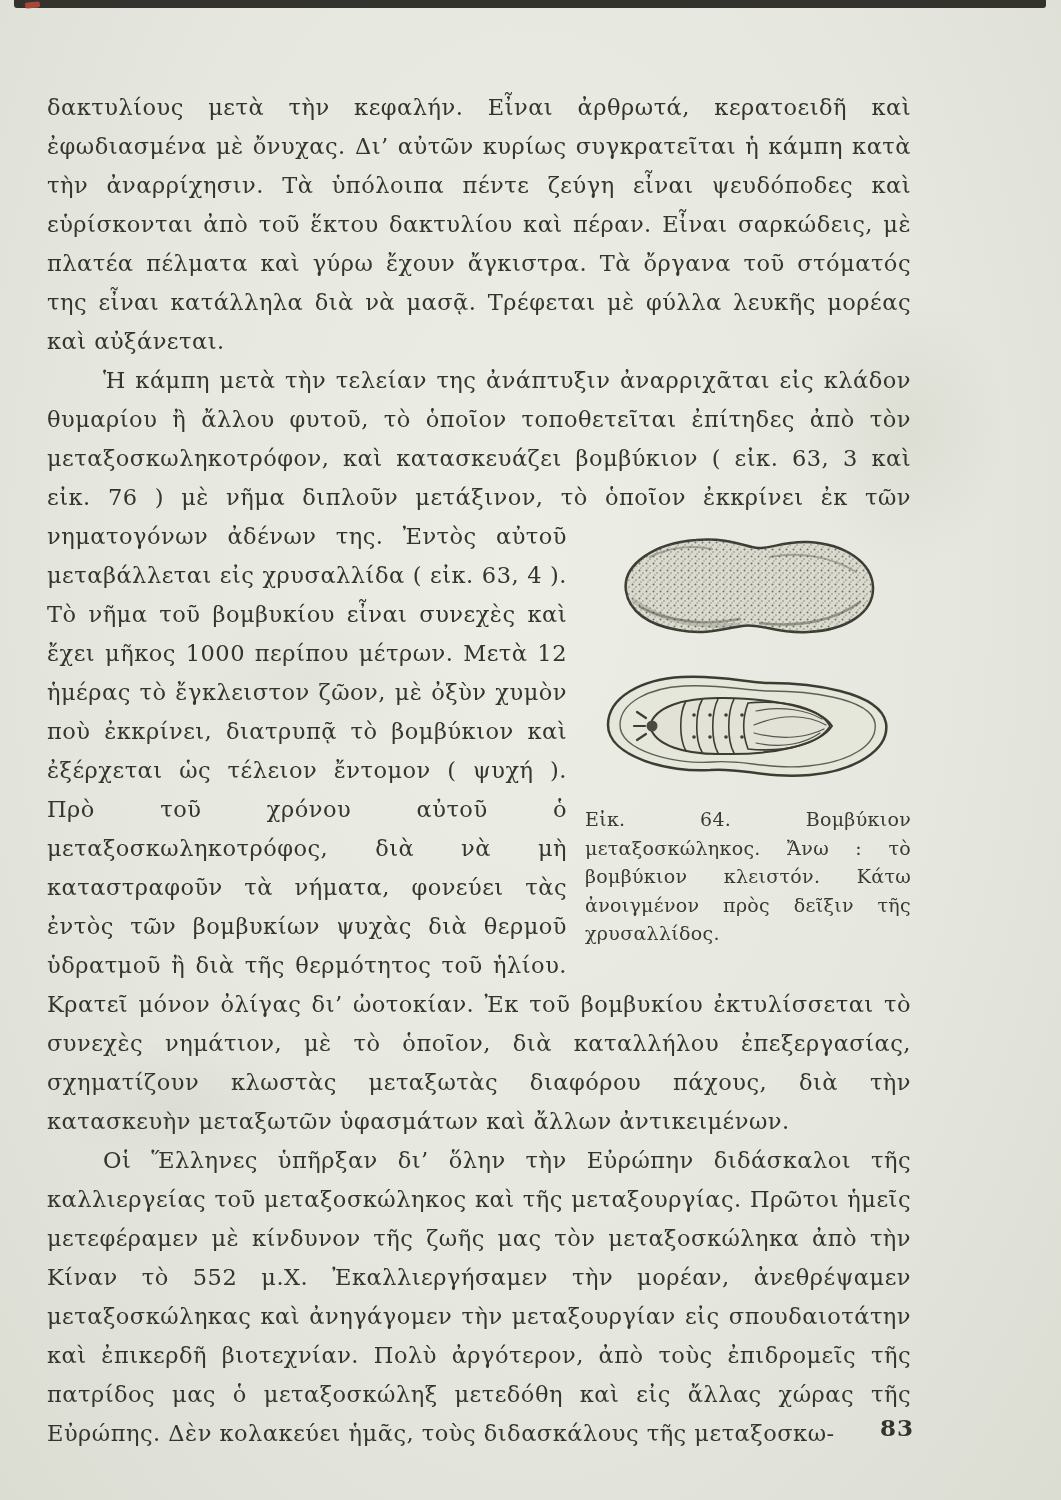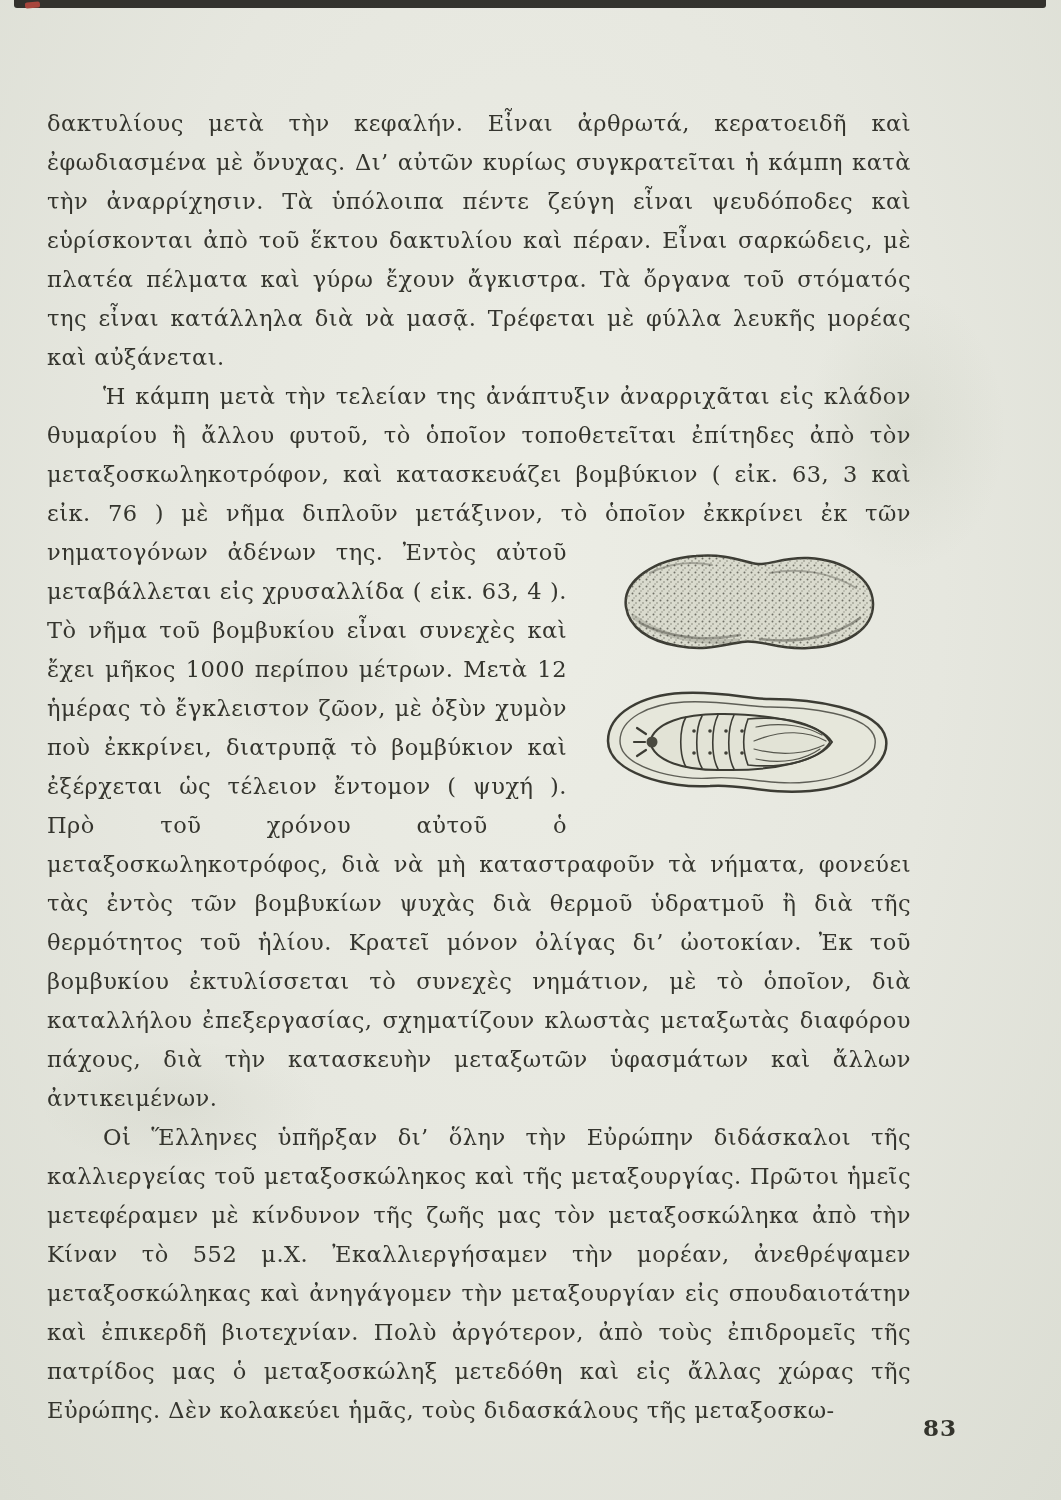--- a/index.html
+++ b/index.html
@@ -21,39 +21,39 @@
     background: #a8463c; border-radius: 2px; transform: rotate(-6deg);
   }
   .smudge { position: absolute; border-radius: 50%; pointer-events: none; }
   .smudge.s1 { top: 290px; right: 55px; width: 200px; height: 280px;
     background: radial-gradient(closest-side, rgba(128,140,108,.10), rgba(128,140,108,0)); }
   .smudge.s2 { top: 1040px; left: 40px; width: 280px; height: 130px;
     background: radial-gradient(closest-side, rgba(120,126,100,.08), rgba(120,126,100,0)); }
   .smudge.s3 { top: 600px; left: 190px; width: 240px; height: 150px;
     background: radial-gradient(closest-side, rgba(120,126,100,.06), rgba(120,126,100,0)); }
   .text-block {
-    position: absolute; top: 104px; left: 47px; width: 864px;
+    position: absolute; top: 88px; left: 47px; width: 864px;
     font-size: 22.5px; line-height: 39px; color: #35352e;
     text-align: justify; letter-spacing: .5px;
   }
   .text-block p { margin: 0; }
   .text-block p.indent { text-indent: 56px; }
   .figure-float {
     display: block; float: right; width: 326px;
     margin: 4px 0 10px 18px; text-indent: 0;
   }
   .fig-img { display: block; margin: 6px auto 10px; }
   .fig-img.second { margin-top: 18px; margin-bottom: 16px; }
   .figure-caption {
     display: block; margin-top: 14px;
     font-size: 19px; line-height: 28.5px; color: #3a3a32;
     text-align: justify; letter-spacing: .3px;
   }
   .page-number {
-    position: absolute; top: 1414px; left: 923px;
+    position: absolute; top: 1414px; left: 880px;
     font-size: 23px; font-weight: 600; color: #34342d; letter-spacing: 1px;
   }
   .ink { stroke: #3c3c34; fill: none; stroke-linecap: round; }
 </style>
 </head>
 <body>
 
 <div class="page">
 
   <div class="scan-edge-top"></div>
@@ -105,20 +105,21 @@
             <circle cx="128" cy="74" r="1.8" fill="#3f3f36"></circle>
           <circle cx="144" cy="52" r="1.8" fill="#3f3f36"></circle>
             <circle cx="144" cy="74" r="1.8" fill="#3f3f36"></circle>
           <path class="ink" d="M150,40 C190,36 222,46 232,63 C222,80 190,90 150,86 C144,70 144,56 150,40 Z" stroke-width="1.6"></path>
           <path class="ink" d="M156,62 C185,50 210,52 228,62" stroke-width="1.2" opacity="0.85"></path>
           <path class="ink" d="M156,70 C185,78 210,74 226,66" stroke-width="1.2" opacity="0.85"></path>
           <path class="ink" d="M158,48 C185,42 210,48 224,56" stroke-width="1.2" opacity="0.85"></path>
           <path class="ink" d="M158,80 C185,86 208,80 222,70" stroke-width="1.2" opacity="0.85"></path>
         </svg>
 
+        <span class="figure-caption">Εἰκ. 64. Βομβύκιον μεταξοσκώληκος. Ἄνω : τὸ βομβύκιον κλειστόν. Κάτω ἀνοιγμένον πρὸς δεῖξιν τῆς χρυσαλλίδος.</span>
       </span>
       <span>τῶν νηματογόνων ἀδένων της. Ἐντὸς αὐτοῦ μεταβάλλεται εἰς χρυσαλλίδα ( εἰκ. 63, 4 ). Τὸ νῆμα τοῦ βομβυκίου εἶναι συνεχὲς καὶ ἔχει μῆκος 1000 περίπου μέτρων. Μετὰ 12 ἡμέρας τὸ ἔγκλειστον ζῶον, μὲ ὀξὺν χυμὸν ποὺ ἐκκρίνει, διατρυπᾷ τὸ βομβύκιον καὶ ἐξέρχεται ὡς τέλειον ἔντομον ( ψυχή ). Πρὸ τοῦ χρόνου αὐτοῦ ὁ μεταξοσκωληκοτρόφος, διὰ νὰ μὴ καταστραφοῦν τὰ νήματα, φονεύει τὰς ἐντὸς τῶν βομβυκίων ψυχὰς διὰ θερμοῦ ὑδρατμοῦ ἢ διὰ τῆς θερμότητος τοῦ ἡλίου. Κρατεῖ μόνον ὀλίγας δι’ ὠοτοκίαν. Ἐκ τοῦ βομβυκίου ἐκτυλίσσεται τὸ συνεχὲς νημάτιον, μὲ τὸ ὁποῖον, διὰ καταλλήλου ἐπεξεργασίας, σχηματίζουν κλωστὰς μεταξωτὰς διαφόρου πάχους, διὰ τὴν κατασκευὴν μεταξωτῶν ὑφασμάτων καὶ ἄλλων ἀντικειμένων.</span>
     </p>
 
     <p class="indent">Οἱ Ἕλληνες ὑπῆρξαν δι’ ὅλην τὴν Εὐρώπην διδάσκαλοι τῆς καλλιεργείας τοῦ μεταξοσκώληκος καὶ τῆς μεταξουργίας. Πρῶτοι ἡμεῖς μετεφέραμεν μὲ κίνδυνον τῆς ζωῆς μας τὸν μεταξοσκώληκα ἀπὸ τὴν Κίναν τὸ 552 μ.Χ. Ἐκαλλιεργήσαμεν τὴν μορέαν, ἀνεθρέψαμεν μεταξοσκώληκας καὶ ἀνηγάγομεν τὴν μεταξουργίαν εἰς σπουδαιοτάτην καὶ ἐπικερδῆ βιοτεχνίαν. Πολὺ ἀργότερον, ἀπὸ τοὺς ἐπιδρομεῖς τῆς πατρίδος μας ὁ μεταξοσκώληξ μετεδόθη καὶ εἰς ἄλλας χώρας τῆς Εὐρώπης. Δὲν κολακεύει ἡμᾶς, τοὺς διδασκάλους τῆς μεταξοσκω-</p>
 
   </div>
 
   <div class="page-number">83</div>
 

